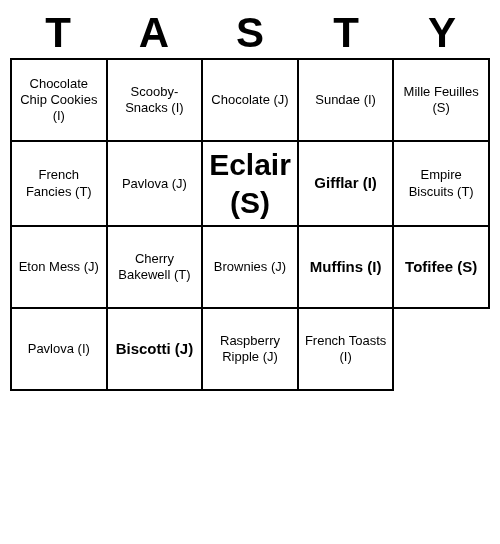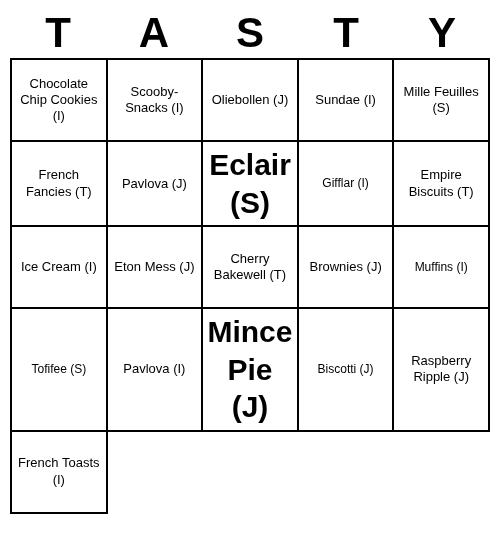--- a/index.html
+++ b/index.html
@@ -46,22 +46,22 @@
       justify-content: center;
       min-height: 82px;
       font-size: 13px;
       line-height: 1.25;
     }
     .cell.large-text {
       font-size: 30px;
       font-weight: bold;
     }
     .cell.medium-text {
-      font-size: 12px;
-      font-weight: normal;
+      font-size: 15px;
+      font-weight: bold;
     }
   </style>
 </head>
 <body>
 
 <div class="bingo-card">
   <div class="header-row">
   <div class="header-cell">T</div>
       <div class="header-cell">A</div>
       <div class="header-cell">S</div>
@@ -69,21 +69,21 @@
       <div class="header-cell">Y</div>
     </div>
   <div class="grid">
   <div class="cell">
         <span>Chocolate Chip Cookies (I)</span>
       </div>
       <div class="cell">
         <span>Scooby-Snacks (I)</span>
       </div>
       <div class="cell">
-        <span>Oliebollen (J)</span>
+        <span>Chocolate (J)</span>
       </div>
       <div class="cell">
         <span>Sundae (I)</span>
       </div>
       <div class="cell">
         <span>Mille Feuilles (S)</span>
       </div>
       <div class="cell">
         <span>French Fancies (T)</span>
       </div>
@@ -93,43 +93,37 @@
       <div class="cell large-text">
         <span>Eclair (S)</span>
       </div>
       <div class="cell medium-text">
         <span>Gifflar (I)</span>
       </div>
       <div class="cell">
         <span>Empire Biscuits (T)</span>
       </div>
       <div class="cell">
-        <span>Ice Cream (I)</span>
-      </div>
-      <div class="cell">
         <span>Eton Mess (J)</span>
       </div>
       <div class="cell">
         <span>Cherry Bakewell (T)</span>
       </div>
       <div class="cell">
         <span>Brownies (J)</span>
       </div>
       <div class="cell medium-text">
         <span>Muffins (I)</span>
       </div>
       <div class="cell medium-text">
         <span>Tofifee (S)</span>
       </div>
       <div class="cell">
         <span>Pavlova (I)</span>
       </div>
-      <div class="cell large-text">
-        <span>Mince Pie (J)</span>
-      </div>
       <div class="cell medium-text">
         <span>Biscotti (J)</span>
       </div>
       <div class="cell">
         <span>Raspberry Ripple (J)</span>
       </div>
       <div class="cell">
         <span>French Toasts (I)</span>
       </div>
     </div>

